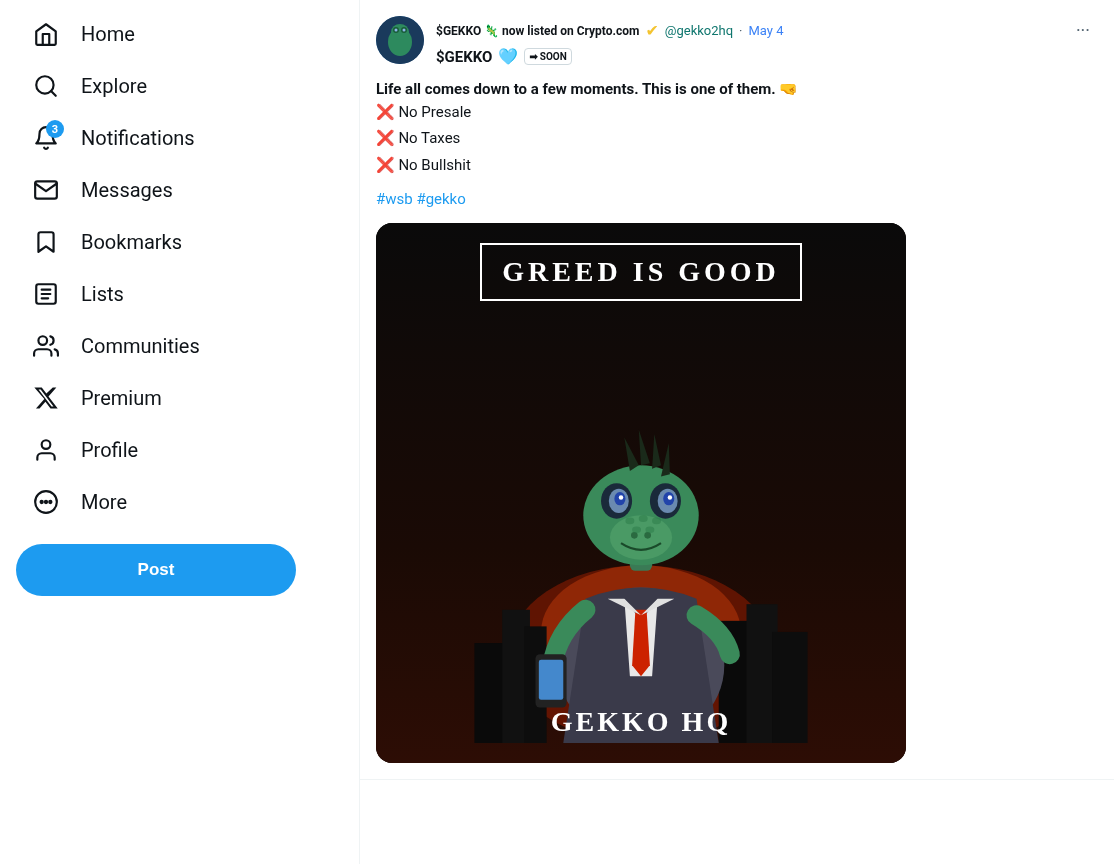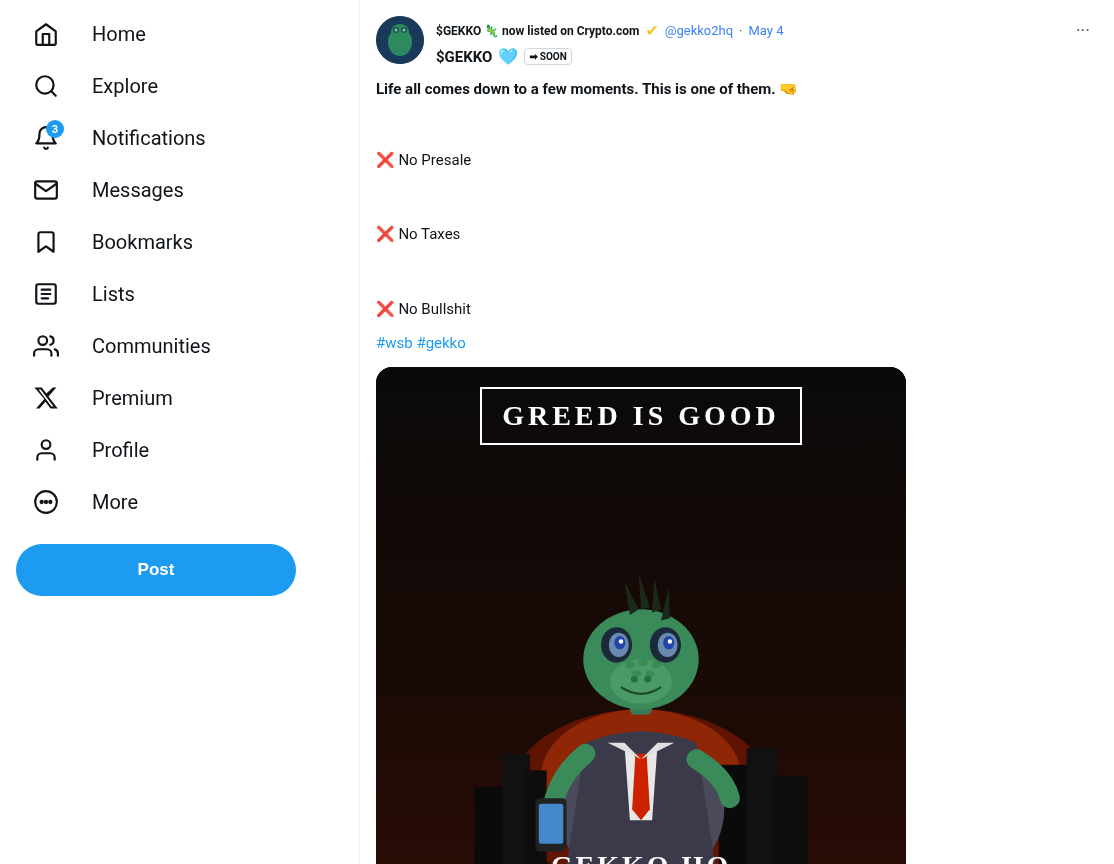--- a/index.html
+++ b/index.html
@@ -20,21 +20,21 @@
       padding: 8px 16px;
       display: flex;
       flex-direction: column;
       gap: 0;
       border-right: 1px solid #eff3f4;
     }
 
     .nav-item {
       display: flex;
       align-items: center;
-      gap: 32px;
+      gap: 21px;
       padding: 12px 16px;
       border-radius: 9999px;
       cursor: pointer;
       font-size: 20px;
       font-weight: 400;
       color: #0f1419;
       position: relative;
       user-select: none;
       transition: background 0.15s;
     }
@@ -128,21 +128,21 @@
     }
 
     .account-name {
       font-weight: 700;
       font-size: 12px;
       color: #0f1419;
     }
 
     .account-tag {
       font-size: 13px;
-      color: #3b82f6;
+      color: #0f766e;
     }
 
     .dot {
       color: #536471;
       font-size: 13px;
     }
 
     .time {
       font-size: 13px;
       color: #3b82f6;
@@ -208,21 +208,20 @@
       flex-direction: column;
       gap: 4px;
       margin-bottom: 12px;
     }
 
     .bullet-item {
       display: flex;
       align-items: flex-end;
       gap: 8px;
       font-size: 15px;
-      margin-top: 48px;
     }
 
     .hashtags {
       color: #1d9bf0;
       font-size: 15px;
       margin-bottom: 12px;
     }
 
     .tweet-image {
       border-radius: 16px;

